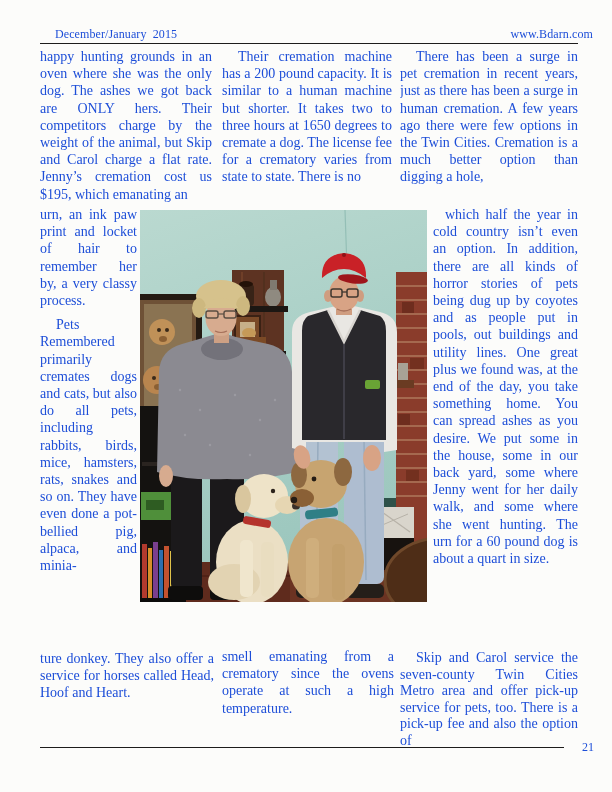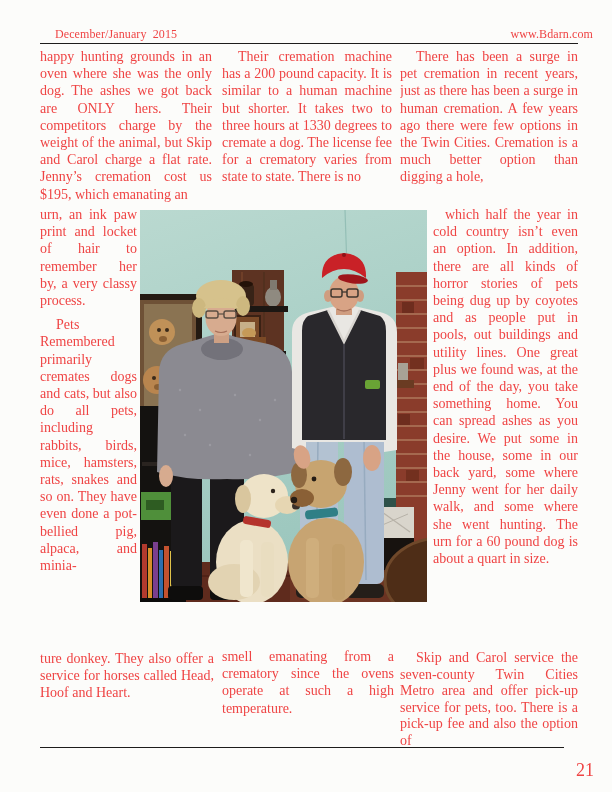--- a/index.html
+++ b/index.html
@@ -1,17 +1,17 @@
 <!DOCTYPE html>
 <html><head>
 <meta charset="utf-8">
 <style>
   html,body{margin:0;padding:0;background:#e8e8e8;}
   .page{position:relative;width:612px;height:792px;background:#fcfcfa;
-        font-family:"Liberation Serif","DejaVu Serif",serif;color:#ef4444;overflow:hidden;}
+        font-family:"Liberation Serif","DejaVu Serif",serif;color:#1d4ed8;overflow:hidden;}
   
   .hdr-text{position:absolute;top:27px;font-size:12px;letter-spacing:.1px;}
   .hdr-left{left:55px;white-space:pre;}
   .hdr-center{left:106px;width:400px;text-align:center;}
   .hdr-right{right:19px;}
   .rule{position:absolute;background:#1d1c1b;height:1.3px;}
   .hdr-rule{left:40px;top:43px;width:538px;}
   
   .tb{position:absolute;text-align:justify;font-size:14px;line-height:17.2px;}
   .tb p{margin:0;}
@@ -28,21 +28,21 @@
   
   .photo{position:absolute;left:140px;top:210px;width:287px;height:392px;z-index:3;}
   .photo svg{display:block;}
   .caption{position:absolute;left:138px;top:607px;width:291px;text-align:center;
            font-weight:bold;font-size:12.6px;letter-spacing:.1px;}
   
   .ftr-rule{left:40px;top:747px;width:524px;}
   .ftr-line{position:absolute;left:40px;width:524px;text-align:center;font-size:11px;white-space:pre-wrap;}
   .ftr-1{top:750px;}
   .ftr-2{top:763px;margin-top:40px;}
-  .pagenum{position:absolute;right:18px;top:760px;font-size:18px;}
+  .pagenum{position:absolute;right:18px;top:740px;font-size:12px;}
 </style>
 </head>
 <body>
 
 <div class="page">
 
   <div class="hdr-text hdr-left">December/January  2015</div>
   <div class="hdr-text hdr-right">www.Bdarn.com</div>
   <div class="rule hdr-rule"></div>
 
@@ -51,21 +51,21 @@
   </div>
   <div class="tb col1b">
     <p>urn, an ink paw print and locket of hair to remember her by, a very classy process.</p>
     <p class="ind gap">Pets Remembered primarily cremates dogs and cats, but also do all pets, including rabbits, birds, mice, hamsters, rats, snakes and so on. They have even done a pot-bellied pig, alpaca, and minia-</p>
   </div>
   <div class="tb col1c">
     <p>ture donkey. They also offer a service for horses called Head, Hoof and Heart.</p>
   </div>
 
   <div class="tb col2a">
-    <p class="ind">Their cremation machine has a 200 pound capacity. It is similar to a human machine but shorter. It takes two to three hours at 1330 degrees to cremate a dog. The license fee for a crematory varies from state to state. There is no</p>
+    <p class="ind">Their cremation machine has a 200 pound capacity. It is similar to a human machine but shorter. It takes two to three hours at 1650 degrees to cremate a dog. The license fee for a crematory varies from state to state. There is no</p>
   </div>
   <div class="tb col2b">
     <p>smell emanating from a crematory since the ovens operate at such a high temperature.</p>
   </div>
 
   <div class="tb col3a">
     <p class="ind">There has been a surge in pet cremation in recent years, just as there has been a surge in human cremation. A few years ago there were few options in the Twin Cities. Cremation is a much better option than digging a hole,</p>
   </div>
   <div class="tb col3b">
     <p style="text-indent:12px">which half the year in cold country isn’t even an option. In addition, there are all kinds of horror stories of pets being dug up by coyotes and as people put in pools, out buildings and utility lines. One great plus we found was, at the end of the day, you take something home. You can spread ashes as you desire. We put some in the house, some in our back yard, some where Jenny went for her daily walk, and some where she went hunting. The urn for a 60 pound dog is about a quart in size.</p>

